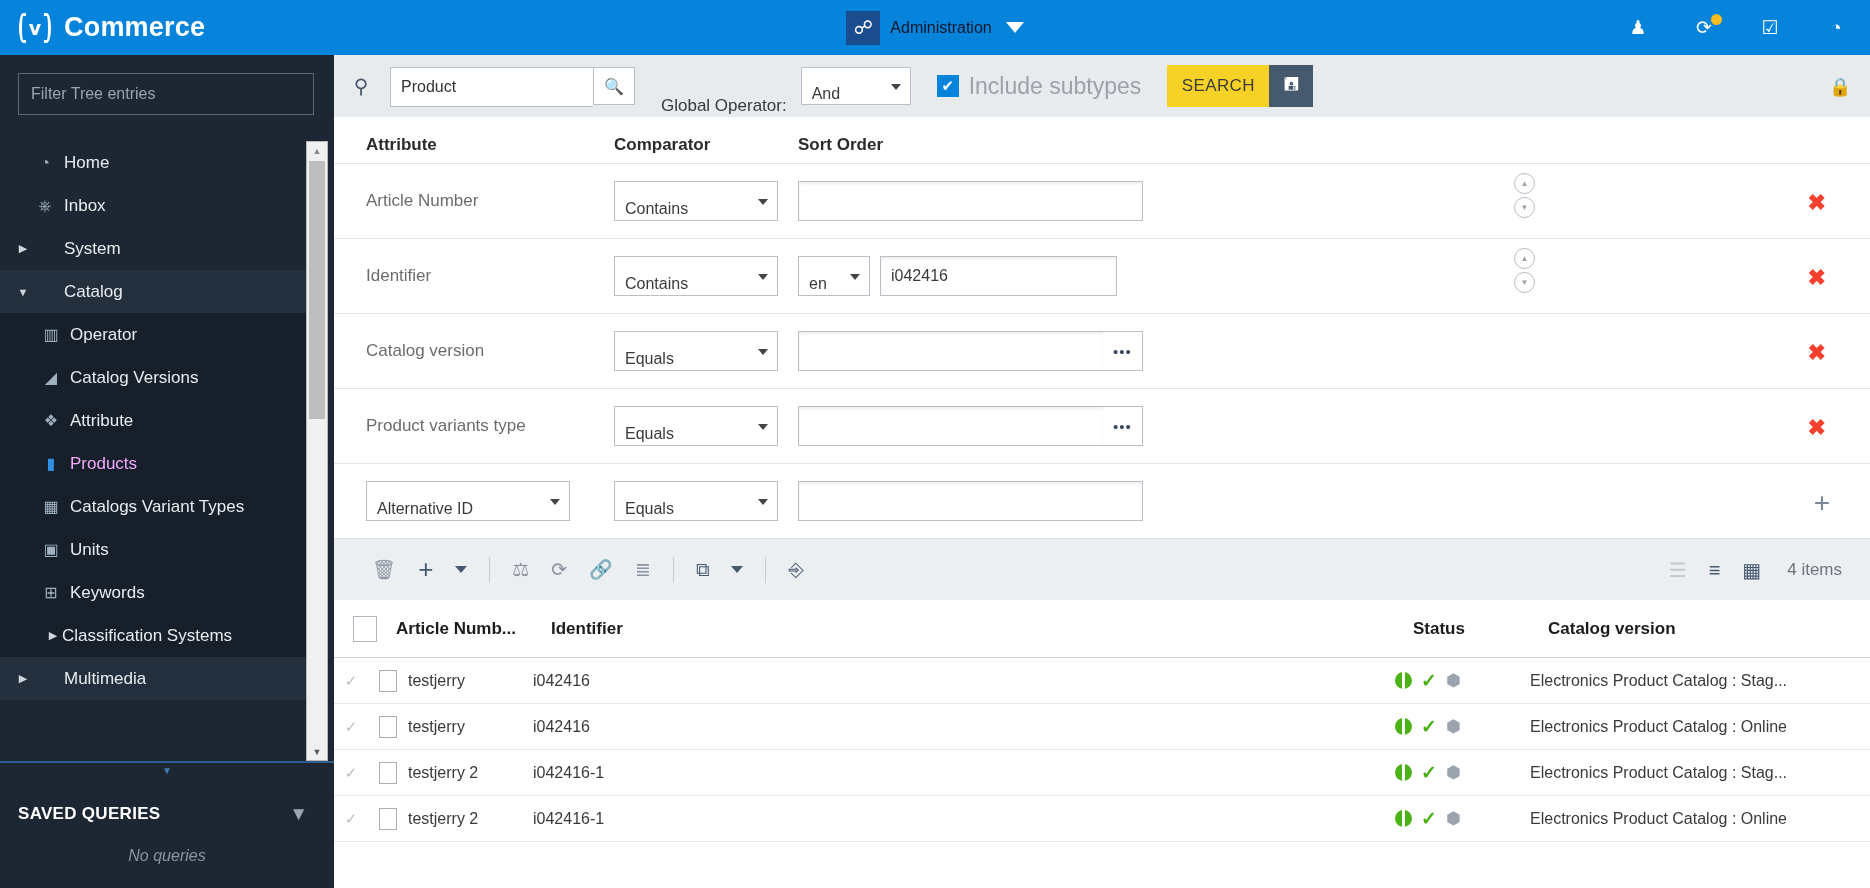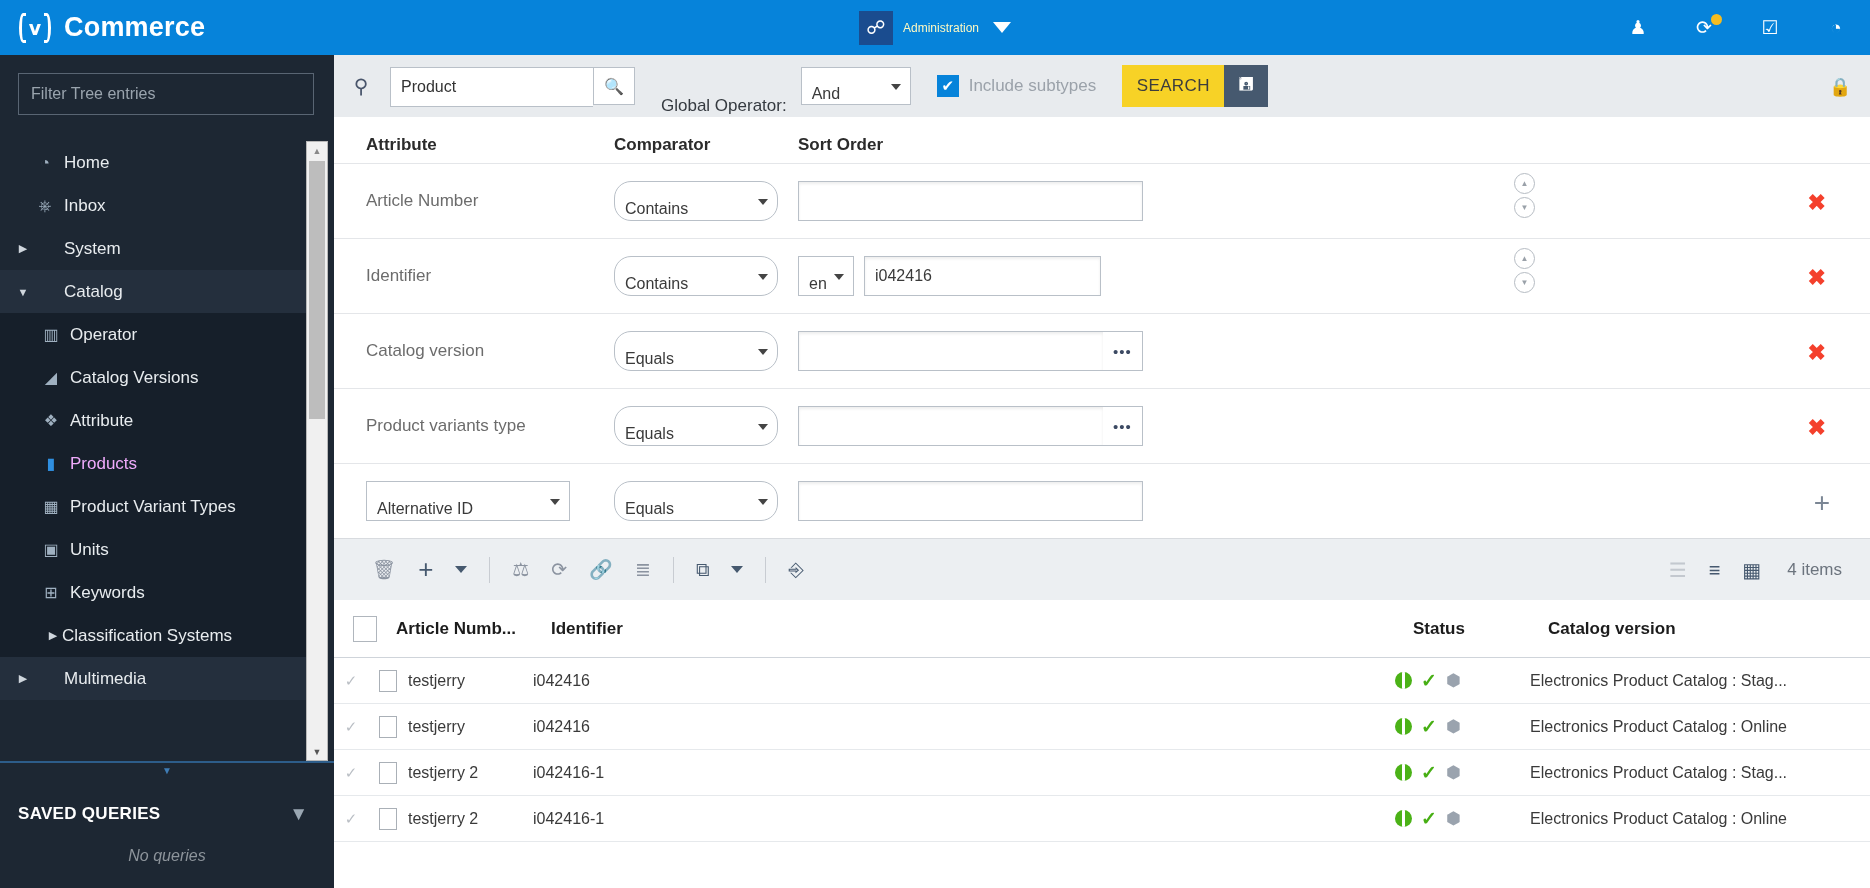--- a/index.html
+++ b/index.html
@@ -45,21 +45,21 @@
     position: absolute; left: 0; right: 0; margin: 0 auto;
     width: 360px; height: 55px;
     display: flex; align-items: center; justify-content: center;
     gap: 10px;
   }
   #ctxicon {
     width: 34px; height: 34px; background: #1a4c8f;
     display: flex; align-items: center; justify-content: center;
     color: #fff; font-size: 19px;
   }
-  #ctxlabel { color: #fef9c3; font-size: 12px; }
+  #ctxlabel { color: #0f172a; font-size: 16px; }
   #ctxcaret {
     width: 0; height: 0; margin-left: 4px;
     border-left: 9px solid transparent; border-right: 9px solid transparent;
     border-top: 11px solid #fff;
   }
   #topright {
     position: absolute; right: 22px; top: 0; height: 55px;
     display: flex; align-items: center; gap: 42px;
   }
   #topright .ticon {
@@ -202,21 +202,21 @@
     border-left: 5px solid transparent; border-right: 5px solid transparent;
     border-top: 6px solid #444;
   }
   #opsel { margin-left: 14px; width: 110px; }
   #subtypes { display: flex; align-items: center; margin-left: 26px; }
   #subtypes .cbx {
     width: 22px; height: 22px; background: #0683da;
     color: #fff; display: flex; align-items: center; justify-content: center;
     font-size: 15px; margin-right: 10px;
   }
-  #subtypes .lbl { font-size: 17px; color: #9ba2aa; }
+  #subtypes .lbl { font-size: 23px; color: #9ba2aa; }
   #searchbtn {
     margin-left: 26px; width: 102px; height: 42px;
     background: #f7d226; color: #3d3d3d; font-size: 17px;
     display: flex; align-items: center; justify-content: center;
     letter-spacing: .4px;
   }
   #savebtn {
     width: 44px; height: 42px; background: #46596f;
     color: #fff; display: flex; align-items: center; justify-content: center;
     font-size: 18px;
@@ -240,31 +240,31 @@
   .frow {
     display: flex; align-items: center; height: 75px;
     padding-left: 32px; position: relative;
     border-top: 1px solid #e4e6e9;
   }
   .frow:first-of-type { border-top: none; }
   .frow .attr {
     width: 248px; font-size: 17px; color: #6c6c6c;
   }
   .frow .cmp { width: 184px; }
-  .cmp .selbox { width: 164px; height: 40px; border-radius: 17px; }
+  .cmp .selbox { width: 164px; height: 40px; }
   .valwrap { display: flex; align-items: center; }
   .vinput {
     height: 40px; border: 1px solid #b9c0c8; background: #fff;
     padding: 0 10px; font-size: 16px; color: #3a3a3a;
     font-family: "Liberation Sans", sans-serif; outline: none;
     box-shadow: inset 0 2px 3px rgba(0,0,0,.07);
   }
   .vinput.wide { width: 345px; }
   .vinput.narrow { width: 237px; }
-  .langsel { width: 56px; height: 40px; margin-right: 10px; }
+  .langsel { width: 72px; height: 40px; margin-right: 10px; }
   .ellbtn {
     width: 40px; height: 40px; border: 1px solid #b9c0c8; border-left: none;
     background: #fff; display: flex; align-items: center; justify-content: center;
     color: #3c4a63; font-size: 15px; letter-spacing: 1px;
   }
   .vinput.withbtn { width: 305px; border-right: none; }
   .sortcell {
     position: absolute; left: 1180px; top: 50%; margin-top: -28px;
     display: flex; flex-direction: column; align-items: center; gap: 3px;
   }
@@ -411,21 +411,21 @@
     <div class="tnode lvl2 sub">
       <span class="tico">❖</span>
       <span class="tlabel">Attribute</span>
     </div>
     <div class="tnode lvl2 sub active">
       <span class="tico">▮</span>
       <span class="tlabel">Products</span>
     </div>
     <div class="tnode lvl2 sub">
       <span class="tico">▦</span>
-      <span class="tlabel">Product Variant Types</span>
+      <span class="tlabel">Catalogs Variant Types</span>
     </div>
     <div class="tnode lvl2 sub">
       <span class="tico">▣</span>
       <span class="tlabel">Units</span>
     </div>
     <div class="tnode lvl2 sub">
       <span class="tico">⊞</span>
       <span class="tlabel">Keywords</span>
     </div>
     <div class="tnode lvl2b sub">

